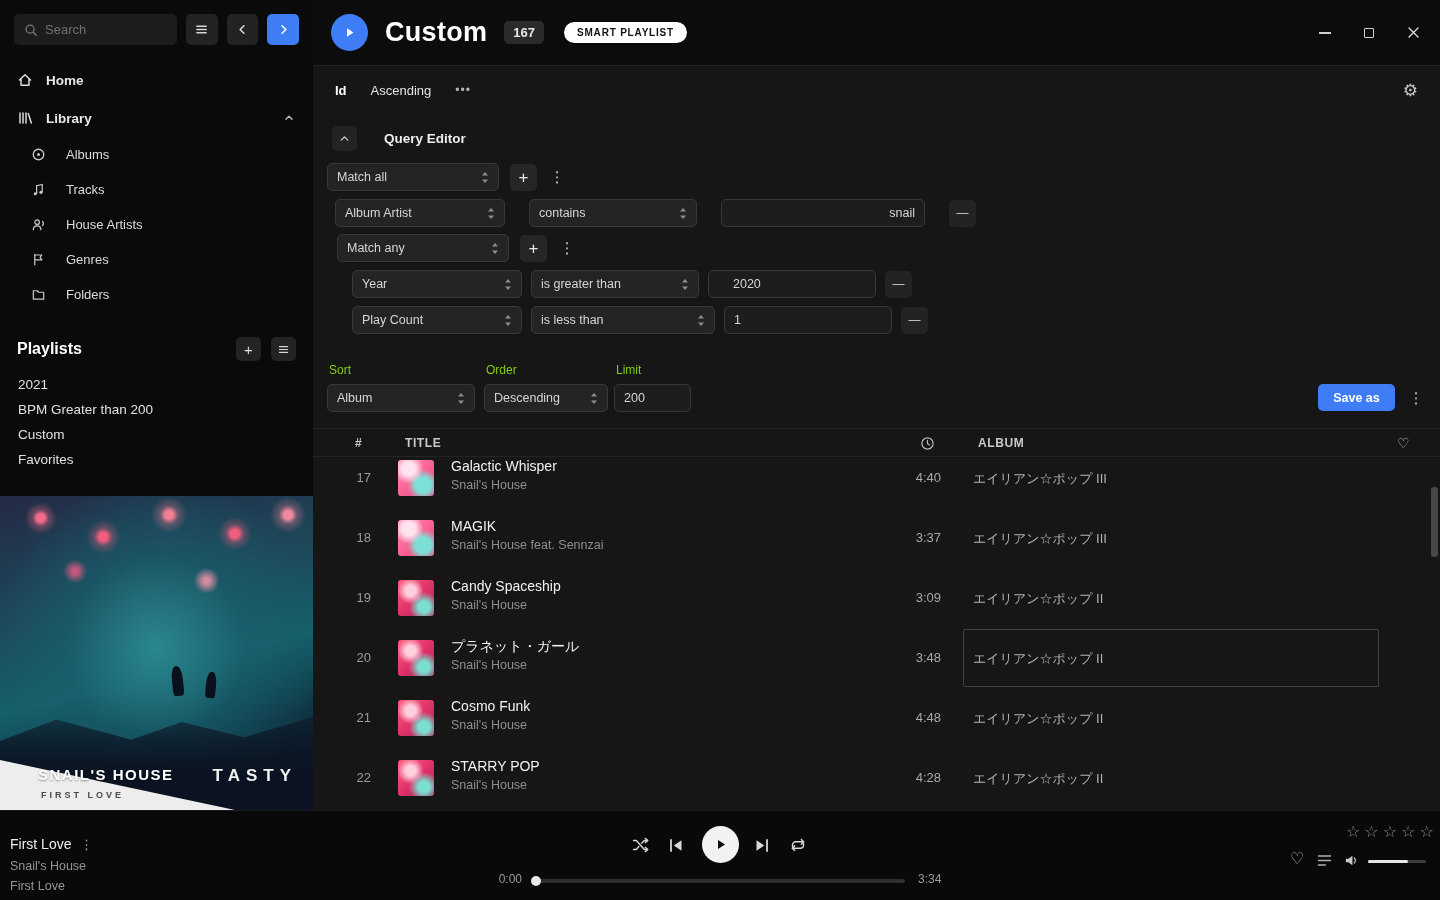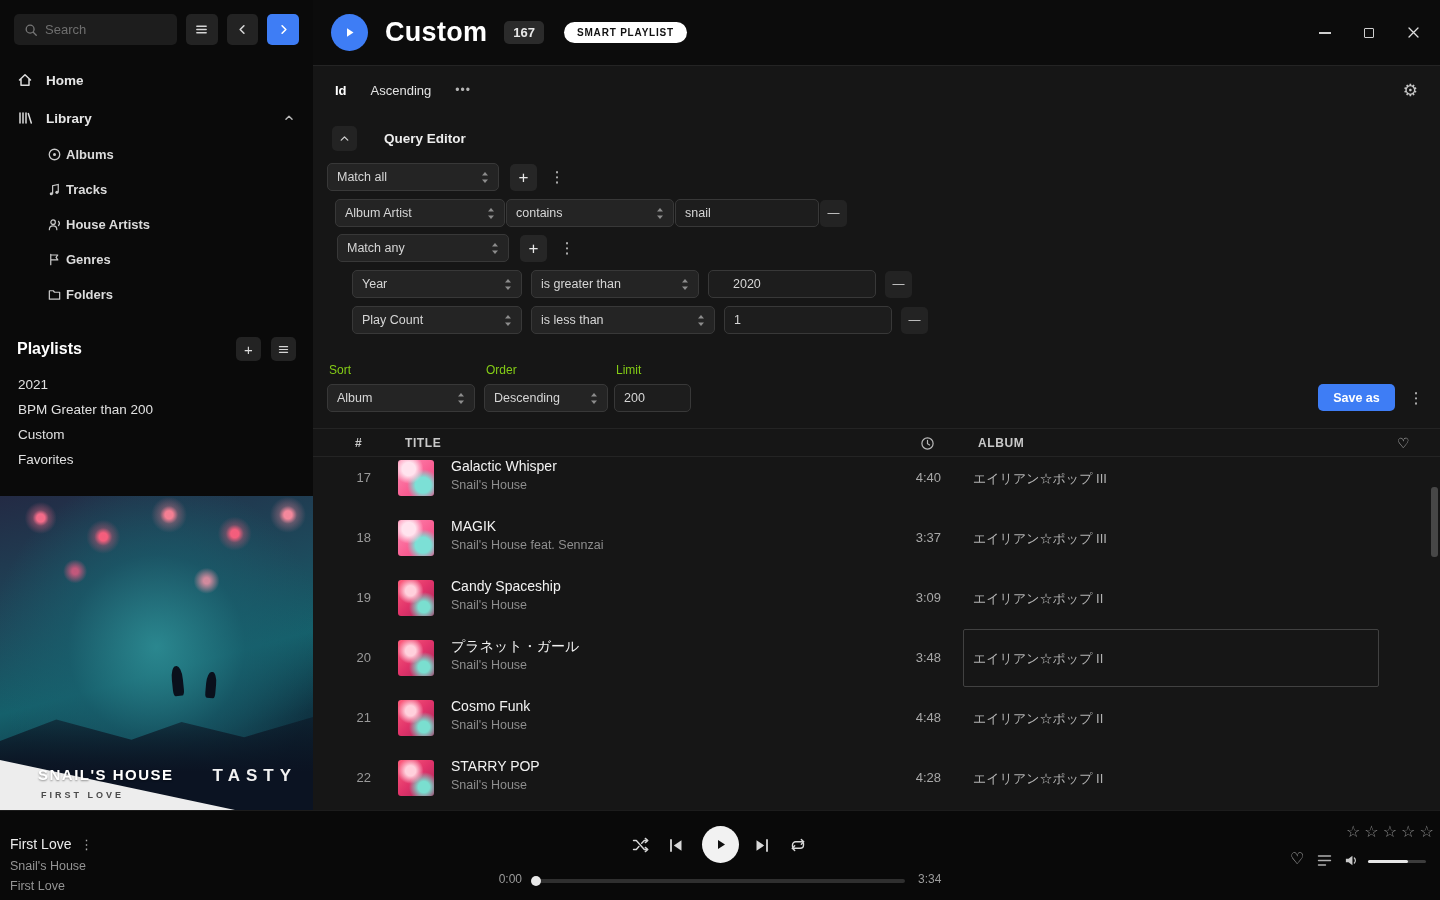--- a/index.html
+++ b/index.html
@@ -11,21 +11,21 @@
 .sidebar{position:absolute;left:0;top:0;width:313px;height:810px;background:#0a0a0a;overflow:hidden;z-index:3}
 .sb-top{margin:14px 14px 0 14px;display:flex;gap:9px}
 .search-box{display:flex;align-items:center;gap:7px;width:163px;height:31px;background:#1d1d1d;border-radius:5px;padding:0 10px}
 .search-box input{flex:1;min-width:0;background:transparent;border:0;outline:none;color:#ddd;font-size:13px}
 .search-box input::placeholder{color:#6f6f6f}
 .sq-btn{width:32px;height:31px;border:0;background:#232323;border-radius:5px;display:flex;align-items:center;justify-content:center;cursor:pointer}
 .sq-btn.accent{background:var(--accent)}
 .nav{margin-top:16px}
 .nav-item{height:38px;display:flex;align-items:center;gap:13px;padding:0 17px;font-size:13.5px;font-weight:700;color:#e6e6e6;cursor:pointer}
 .nav-item .grow{flex:1}
-.sub-item{height:35px;display:flex;align-items:center;gap:4px;padding-left:47px;font-size:13px;font-weight:700;color:#dcdcdc;cursor:pointer}
+.sub-item{height:35px;display:flex;align-items:center;gap:20px;padding-left:31px;font-size:13px;font-weight:400;color:#dcdcdc;cursor:pointer}
 .pl-row{display:flex;align-items:center;gap:10px;padding:0 17px;margin-top:24px;height:26px}
 .pl-title{font-size:16px;font-weight:800;color:#fff;flex:1}
 .pl-btn{width:25px;height:24px;border:0;background:#232323;border-radius:5px;color:#ddd;display:flex;align-items:center;justify-content:center;font-size:15px;cursor:pointer}
 .playlists{margin-top:10px}
 .playlist-item{height:25px;display:flex;align-items:center;padding:0 18px;font-size:13.5px;color:#e0e0e0;cursor:pointer}
 
 .album-art{position:absolute;bottom:0;left:0;width:313px;height:314px;overflow:hidden;cursor:pointer;background-image:
  radial-gradient(circle at 13% 7%,rgba(255,110,140,.95) 0 4px,rgba(255,110,140,.35) 8px,transparent 16px),
  radial-gradient(circle at 33% 13%,rgba(255,95,126,.95) 0 4px,rgba(255,95,126,.3) 9px,transparent 17px),
  radial-gradient(circle at 54% 6%,rgba(255,130,150,.95) 0 4px,rgba(255,130,150,.3) 9px,transparent 18px),
@@ -59,21 +59,21 @@
 .tb-field{font-size:13px;font-weight:800;color:#fff;cursor:pointer}
 .tb-order{font-size:13px;color:#e3e3e3;cursor:pointer}
 .tb-more{color:#b5b5b5;font-size:12px;letter-spacing:1px;cursor:pointer}
 .tb-gear{margin-left:auto;font-size:17px;color:#c6c6c6;cursor:pointer}
 
 .qe-head{position:absolute;top:126px;left:19px;display:flex;align-items:center;gap:27px}
 .qe-toggle{width:25px;height:25px;background:#232323;border:0;border-radius:5px;display:flex;align-items:center;justify-content:center;cursor:pointer}
 .qe-title{font-size:13.5px;font-weight:700;color:#ededed}
 .arow{position:absolute;display:flex;align-items:center}
 #g1{top:163px;left:14px;gap:11px}
-#r1{top:199px;left:22px;gap:1px}
+#r1{top:199px;left:22px;gap:24px}
 #g2{top:234px;left:24px;gap:11px}
 #r2{top:270px;left:39px;gap:9px}
 #r3{top:306px;left:39px;gap:9px}
 .dd{height:28px;background:#242424;border:1px solid #383838;border-radius:5px;display:flex;align-items:center;justify-content:space-between;padding:0 9px;font-size:12.5px;color:#d6d6d6;cursor:pointer}
 .ti{height:28px;background:#1d1d1d;border:1px solid #383838;border-radius:5px;padding:0 9px;font-size:12.5px;color:#d6d6d6;outline:none}
 .mini{width:27px;height:27px;background:#262626;border:0;border-radius:5px;color:#e8e8e8;font-size:17px;line-height:1;display:flex;align-items:center;justify-content:center;cursor:pointer}
 .ghost{background:transparent;border:0;font-size:15px;color:#cfcfcf;width:18px;cursor:pointer}
 .rm{width:27px;height:27px;background:#232323;border:0;border-radius:5px;color:#cfcfcf;font-size:12px;display:flex;align-items:center;justify-content:center;cursor:pointer}
 .sortlbl{position:absolute;top:363px;font-size:12px;color:#84cc16}
 .lbl-sort{left:16px}.lbl-order{left:173px}.lbl-limit{left:303px}
@@ -307,21 +307,21 @@
             <path d="M4 12 L7 8.4 H1 Z" fill="#8d8d8d"></path>
           </svg>
       </div>
       <div class="dd" style="width:168px">
         <span>contains</span>
         <svg width="8" height="13" viewBox="0 0 8 13">
             <path d="M4 1 L7 4.6 H1 Z" fill="#8d8d8d"></path>
             <path d="M4 12 L7 8.4 H1 Z" fill="#8d8d8d"></path>
           </svg>
       </div>
-      <input class="ti" style="width: 144px;" value="snail">
+      <input class="ti" style="width: 204px; text-align: right;" value="snail">
       <button class="rm">
           <span>—</span>
         </button>
     </div>
 
     <div class="arow" id="g2">
       <div class="dd" style="width:172px">
         <span>Match any</span>
         <svg width="8" height="13" viewBox="0 0 8 13">
             <path d="M4 1 L7 4.6 H1 Z" fill="#8d8d8d"></path>

